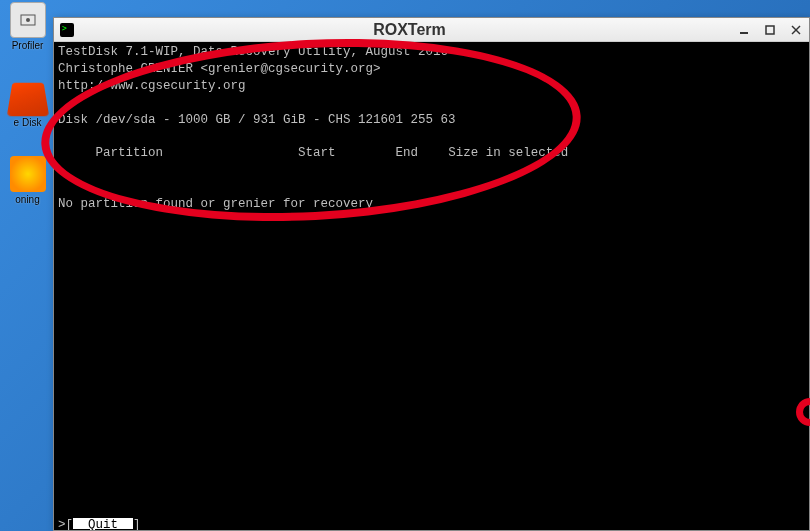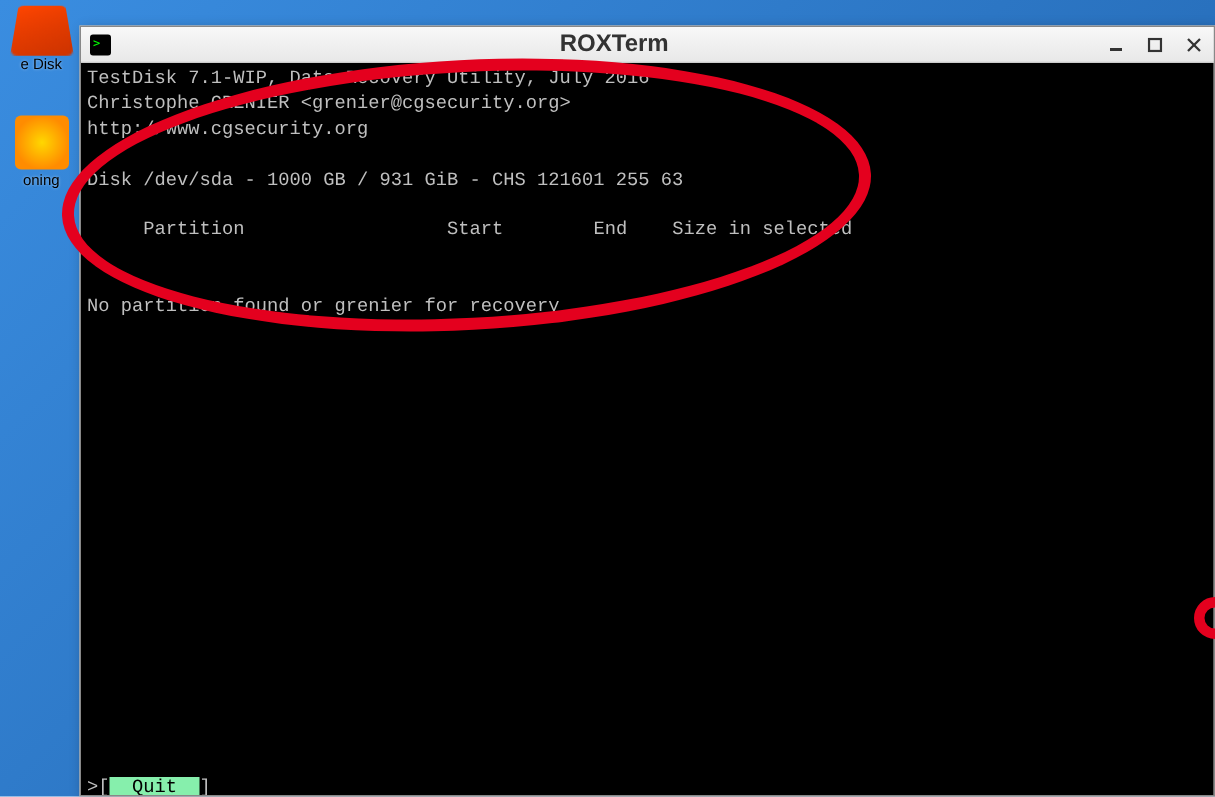--- a/index.html
+++ b/index.html
@@ -126,28 +126,38 @@
       right: -14px;
       top: 398px;
       width: 28px;
       height: 28px;
       border: 7px solid #e4001e;
       border-radius: 50%;
       clip-path: inset(0 50% 0 0);
       pointer-events: none;
     }
     .highlight-inverse {
-      background: #86efac;
+      background: #ffffff;
       color: #000;
+      text-decoration: underline;
     }
   </style>
 </head>
 <body>
 
 <div class="desktop">
+  <div class="desktop-icon" style="margin-top:2px;">
+    <div class="icon-img profiler-img">
+      <svg width="20" height="20" viewBox="0 0 20 20">
+          <rect x="3" y="5" width="14" height="10" fill="none" stroke="#555" stroke-width="1"></rect>
+          <circle cx="10" cy="10" r="2" fill="#555"></circle>
+        </svg>
+    </div>
+    <div class="label">Profiler</div>
+  </div>
   <div class="desktop-icon">
     <div class="icon-img disk-img"></div>
     <div class="label">e Disk</div>
   </div>
   <div class="desktop-icon">
     <div class="icon-img oning-img"></div>
     <div class="label">oning</div>
   </div>
 </div>
 
@@ -167,21 +177,21 @@
           </svg>
       </div>
       <div class="win-btn">
         <svg width="10" height="10">
             <line x1="1" y1="1" x2="9" y2="9" stroke="#333" stroke-width="1.5"></line>
             <line x1="9" y1="1" x2="1" y2="9" stroke="#333" stroke-width="1.5"></line>
           </svg>
       </div>
     </div>
   </div>
-  <div class="terminal-content"><span>TestDisk 7.1-WIP, Data Recovery Utility, July 2016</span>
+  <div class="terminal-content"><span>TestDisk 7.1-WIP, Data Recovery Utility, August 2016</span>
 <span>Christophe GRENIER &lt;grenier@cgsecurity.org&gt;</span>
 <span>http://www.cgsecurity.org</span>
 
 <span>Disk /dev/sda - 1000 GB / 931 GiB - CHS 121601 255 63</span>
 
      <span>Partition</span>                  <span>Start</span>        <span>End</span>    <span>Size in selected</span>
 
 
 <span>No partition found or grenier for recovery</span>
 

